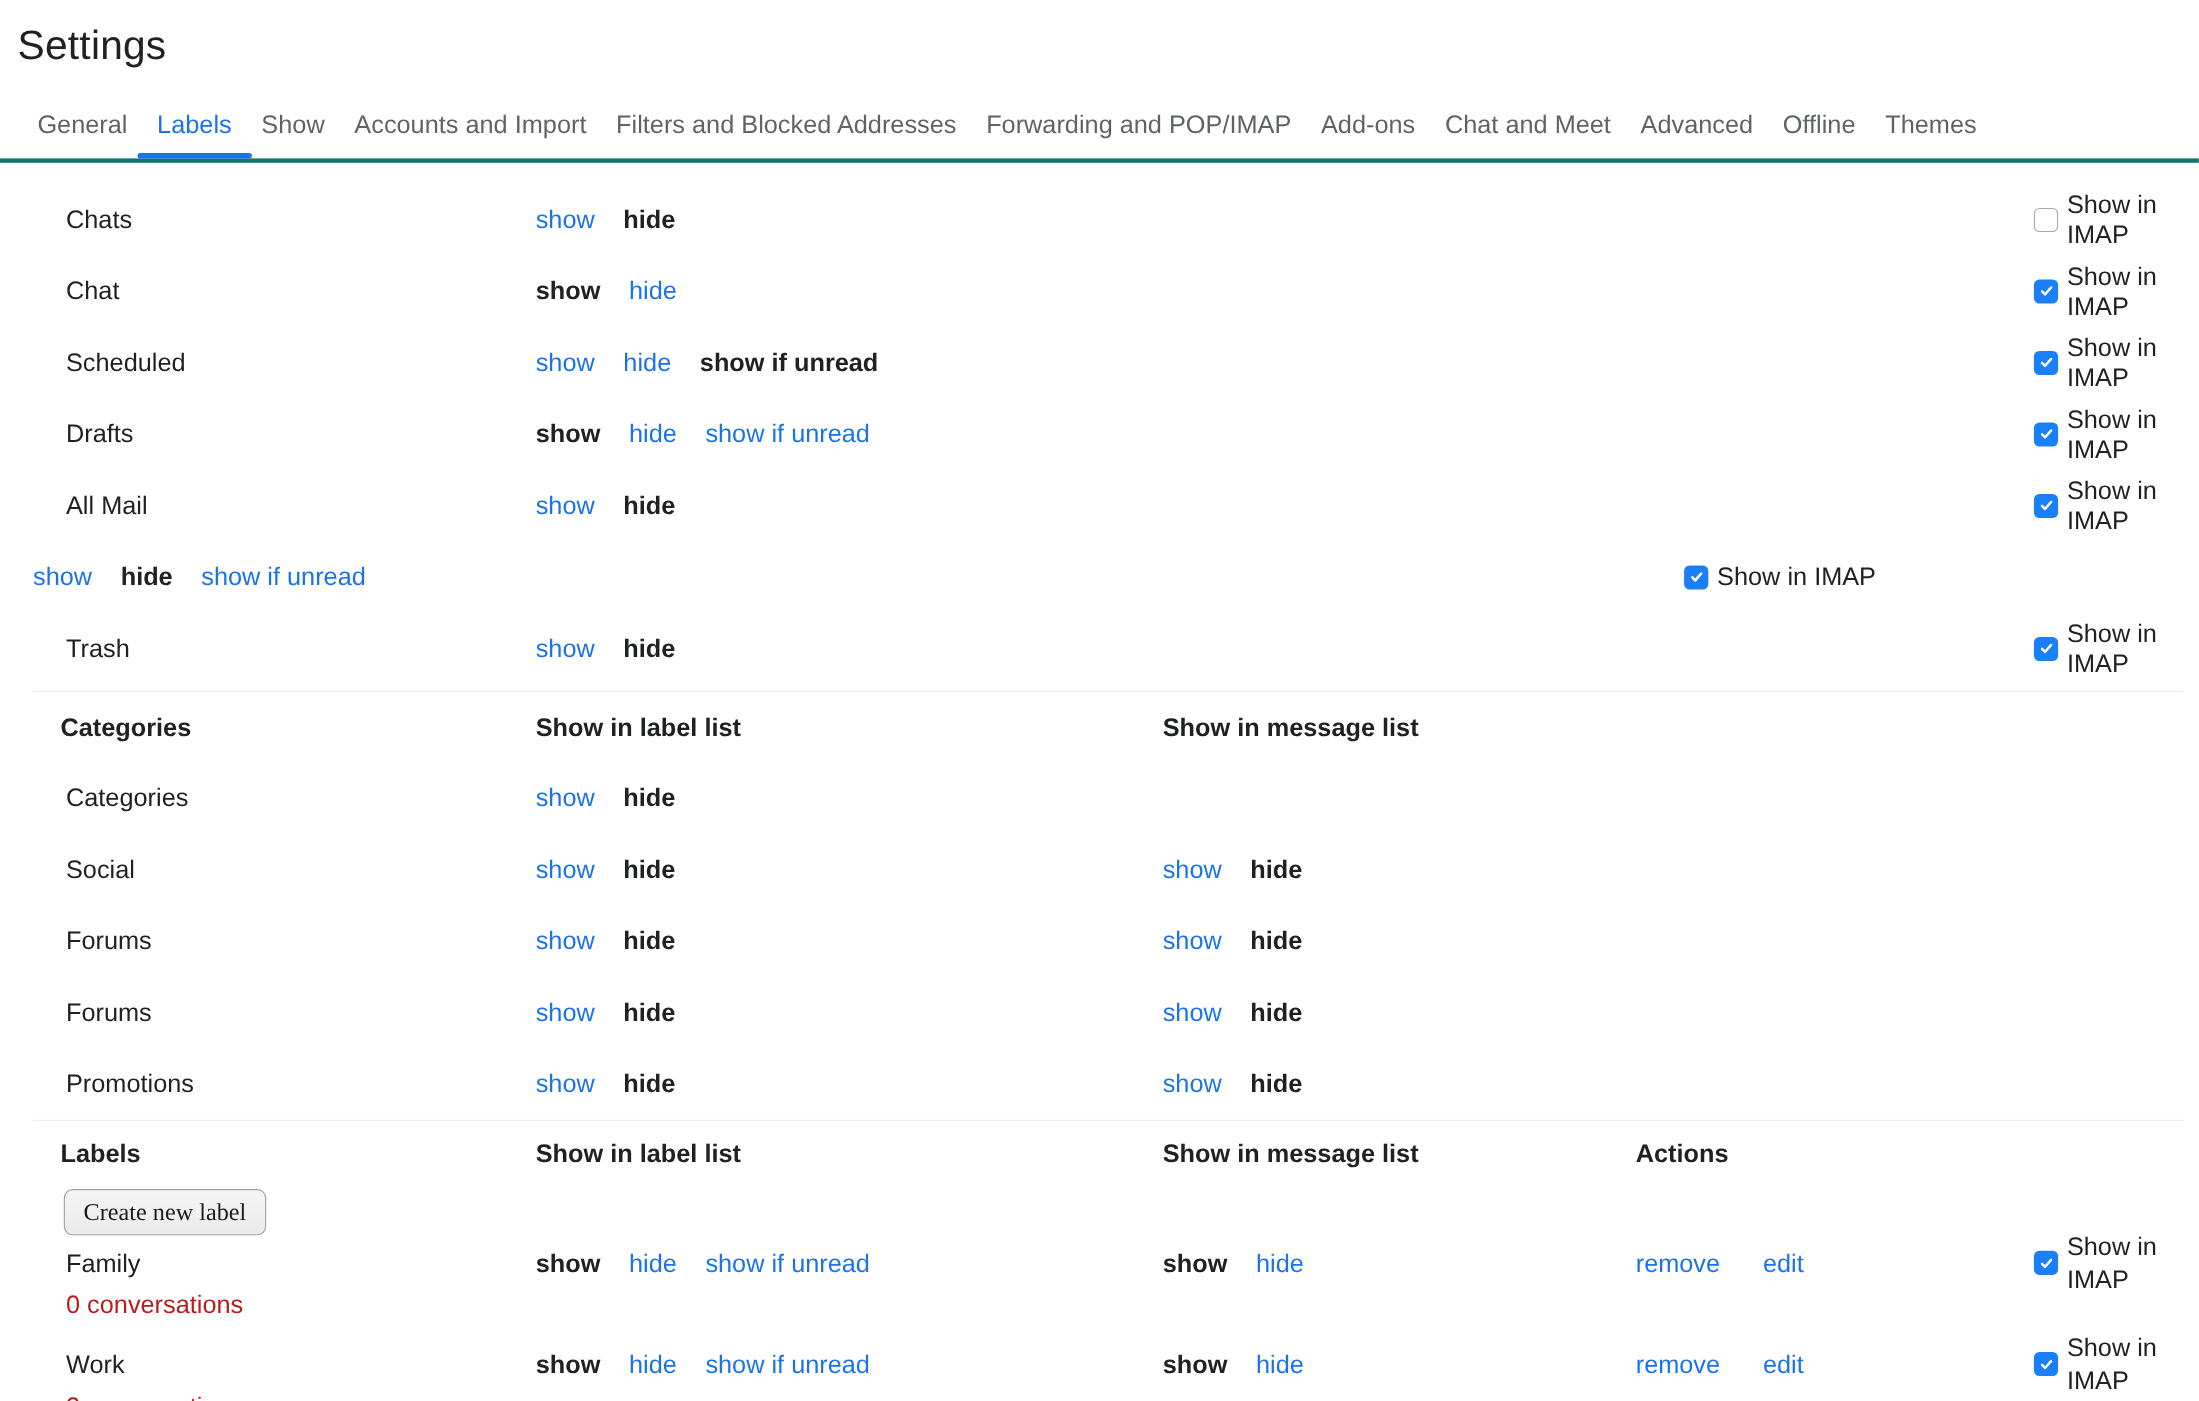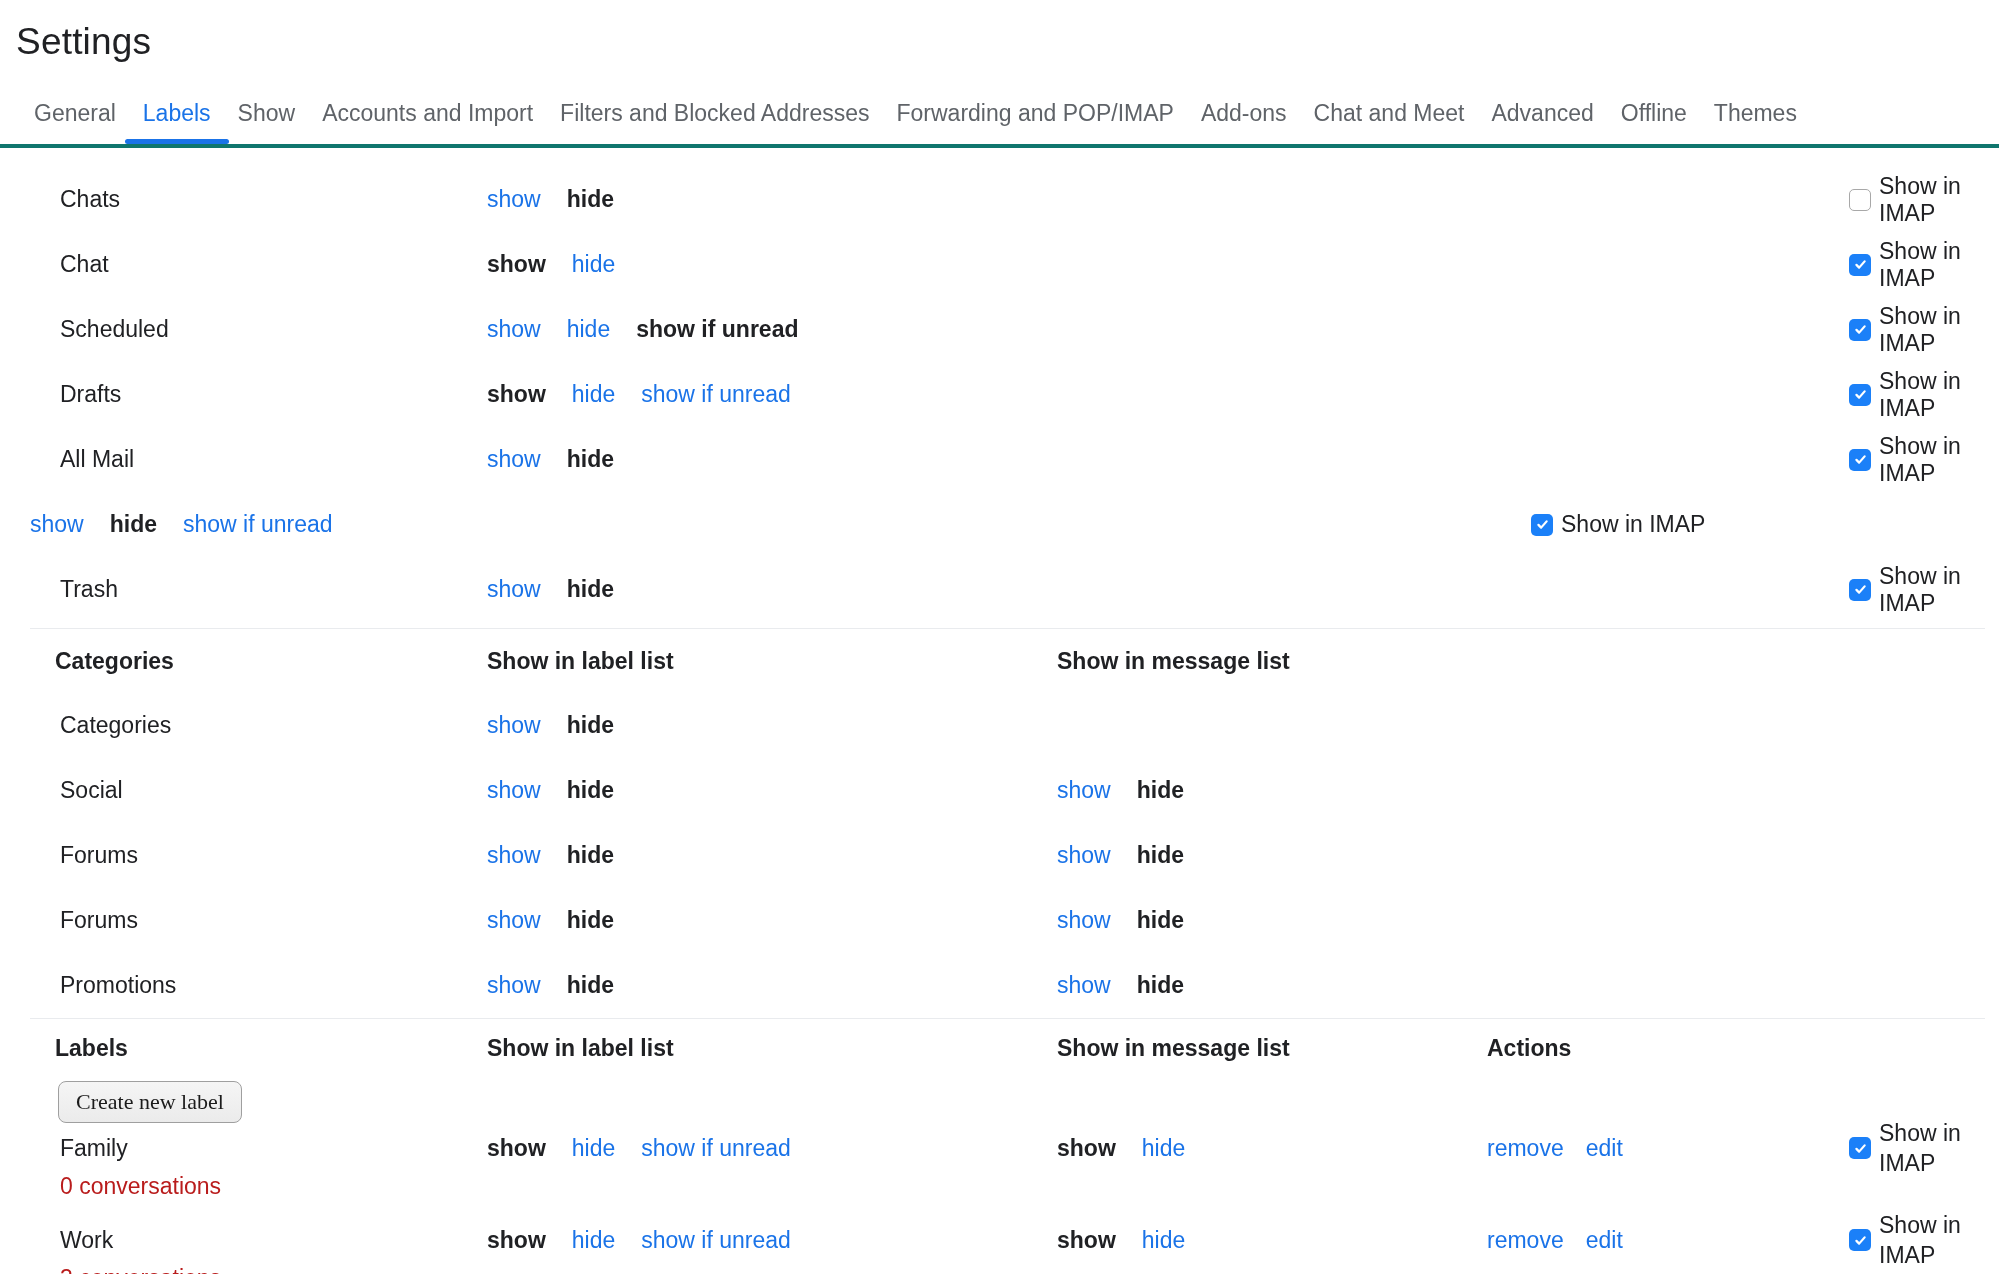--- a/index.html
+++ b/index.html
@@ -65,21 +65,21 @@
   .label-row {
     display: grid;
     grid-template-columns: 457px 570px 430px 318px 1fr;
     align-items: start; margin-top: 10px;
   }
   .label-row + .label-row { margin-top: 24px; }
   .label-row .cell { line-height: 30px; }
   .label-row .opts, .label-row .actions, .label-row .imap { height: 30px; }
   .lbl-line { font-size: 23px; line-height: 30px; }
   .sub { font-size: 23px; color: #b91c1c; margin-top: 8px; line-height: 30px; }
-  .actions { display: flex; gap: 22px; align-items: center; font-size: 23px; }
+  .actions { display: flex; gap: 39px; align-items: center; font-size: 23px; }
 </style>
 </head>
 <body>
 
 <header>
   <h1 class="page-title">Settings</h1>
   <div class="tabbar-wrap">
     <nav class="tabs" id="tabs">
         <a class="tab"><span class="tab-label">General</span></a>
         <a class="tab active"><span class="tab-label">Labels</span><span class="underline"></span></a>

